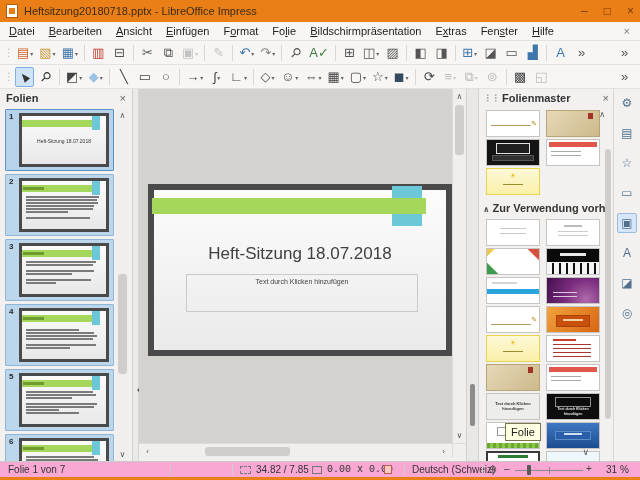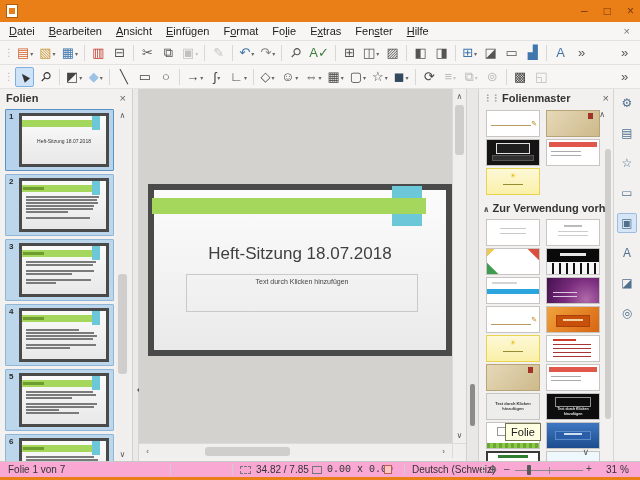--- a/index.html
+++ b/index.html
@@ -169,35 +169,37 @@
   #zoom-plus{position:absolute;left:586px;top:1px;color:#444;}
   #bottom-edge{position:absolute;left:0;top:477px;width:640px;height:3px;background:#ea7e17;}
 </style>
 </head>
 <body>
 
 <div id="win">
 
   <div id="titlebar">
     <span id="app-icon"></span>
+    <span id="title-text">Heftsitzung20180718.pptx - LibreOffice Impress</span>
     <span id="win-controls">
       <span>–</span>
       <span>□</span>
       <span>×</span>
     </span>
   </div>
 
   <div id="menubar">
     <span id="menu-items" style="display:flex;">
         <span class="menu-item"><u>D</u>atei</span>
         <span class="menu-item"><u>B</u>earbeiten</span>
         <span class="menu-item"><u>A</u>nsicht</span>
         <span class="menu-item"><u>E</u>infügen</span>
         <span class="menu-item">F<u>o</u>rmat</span>
         <span class="menu-item">Fo<u>l</u>ie</span>
+        <span class="menu-item"><u>B</u>ildschirmpräsentation</span>
         <span class="menu-item">E<u>x</u>tras</span>
         <span class="menu-item">Fen<u>s</u>ter</span>
         <span class="menu-item"><u>H</u>ilfe</span>
       </span>
     <span id="menu-close">×</span>
   </div>
 
   <div id="tb1" class="toolbar">
     <span class="tb-grip">⋮</span>
     <span id="tb1-items" style="display:flex;align-items:center;flex:1;">

